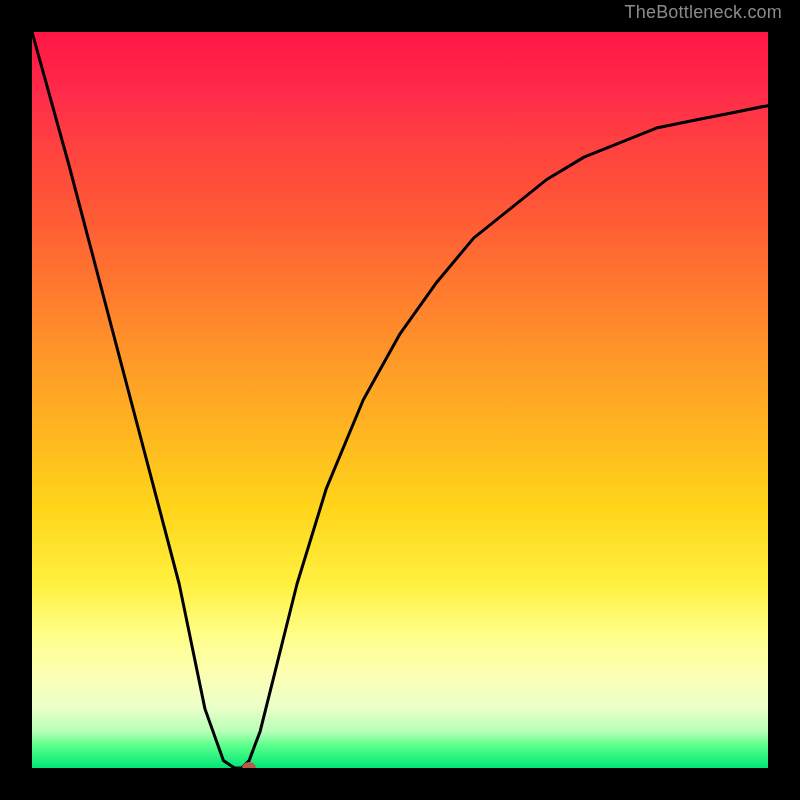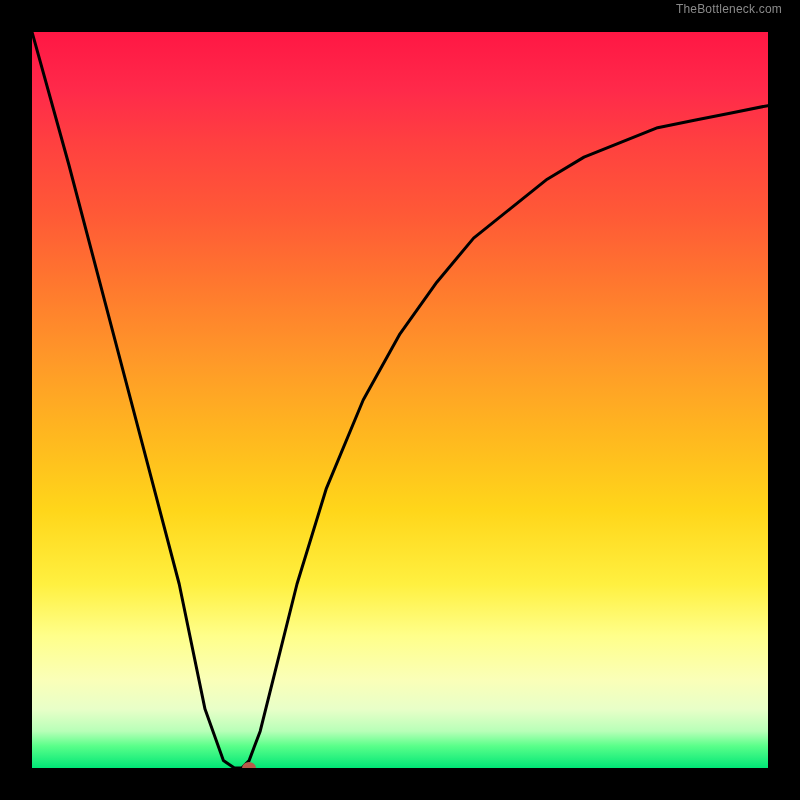--- a/index.html
+++ b/index.html
@@ -44,21 +44,21 @@
       #b8ffb8 95%,
       #5aff8a 97%,
       #00e676 100%
     );
   }
   .watermark {
     position: absolute;
     top: 2px;
     right: 18px;
     color: #8a8a8a;
-    font-size: 12px;
+    font-size: 18px;
     font-weight: 500;
     letter-spacing: 0.2px;
     z-index: 10;
   }
   svg.curve {
     position: absolute;
     inset: 0;
     width: 100%;
     height: 100%;
   }

